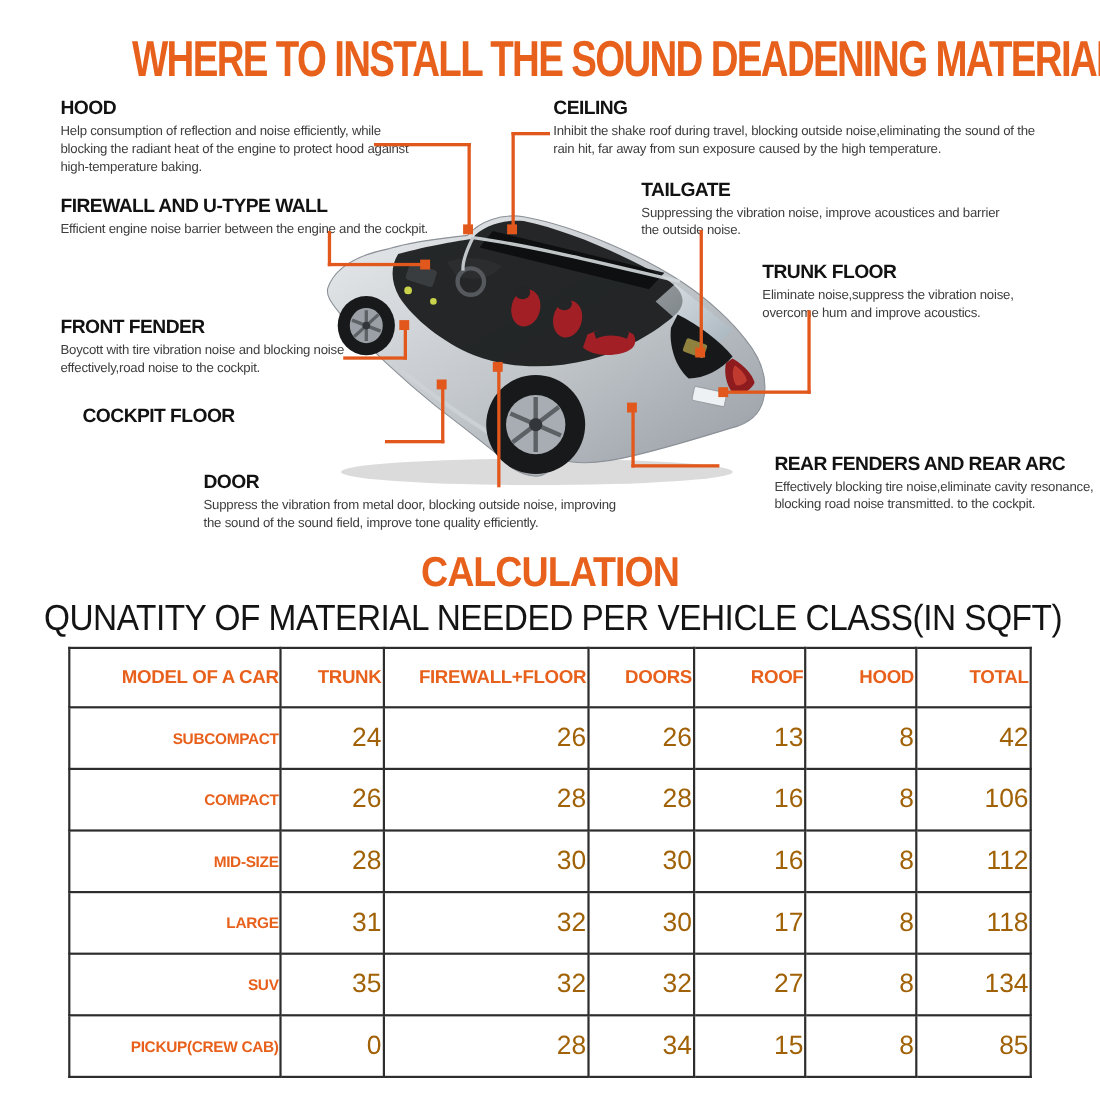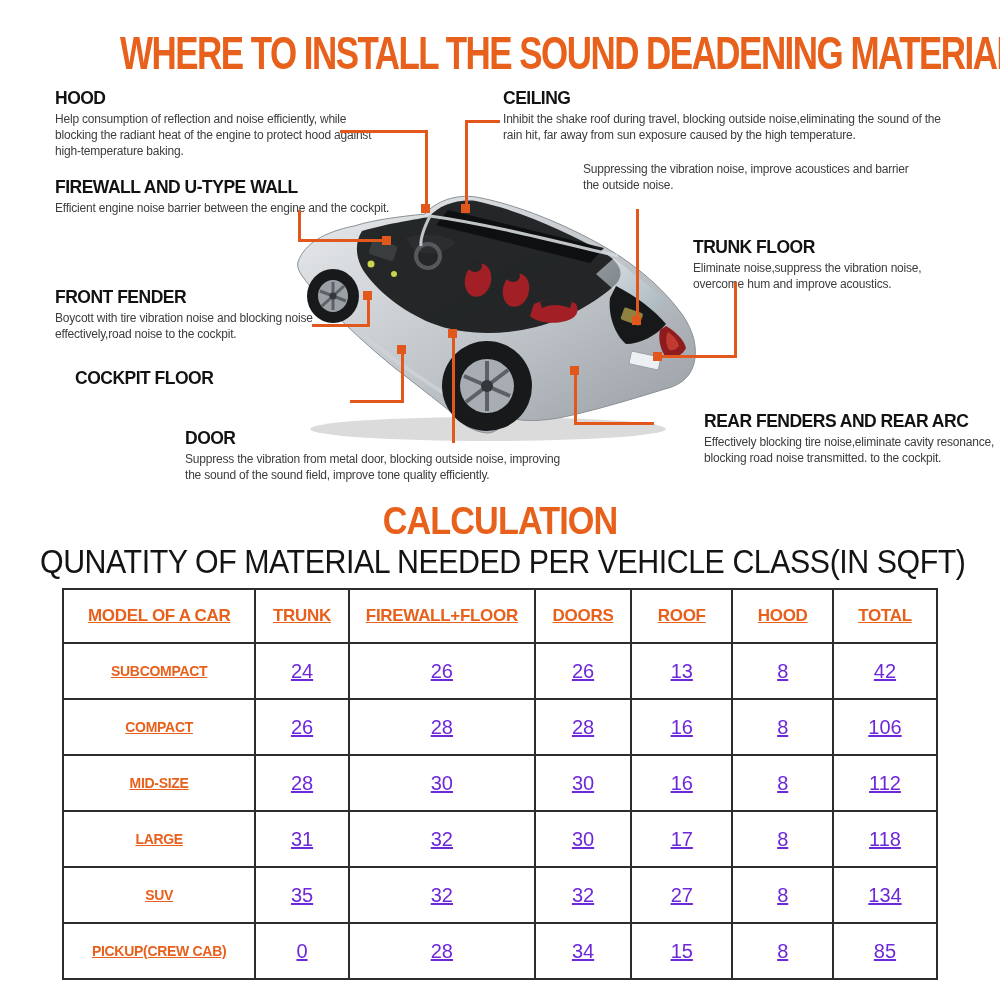--- a/index.html
+++ b/index.html
@@ -32,23 +32,23 @@
   .co-door{left:185px;top:428px;width:390px;}
   .co-rear{left:657px;top:411px;width:300px;margin-left:47px;}
 
   
   .lead{position:absolute;background:#E2581C;z-index:6;}
   .tip{position:absolute;width:9px;height:9px;background:#E2581C;z-index:6;}
 
   
   .tbl-wrap{position:absolute;left:62px;top:588px;width:876px;}
   table.mat{border-collapse:collapse;width:876px;table-layout:fixed;}
-  table.mat th,table.mat td{border:2px solid #2d2d2d;text-align:center;vertical-align:middle;text-decoration:underline;}
+  table.mat th,table.mat td{border:2px solid #2d2d2d;text-align:right;vertical-align:middle;}
   table.mat th{height:50px;font-size:17px;font-weight:bold;color:#E8611C;letter-spacing:-.3px;}
-  table.mat td{height:52px;font-size:20px;color:#6d28d9;}
+  table.mat td{height:52px;font-size:24px;color:#a16207;}
   table.mat td.model{font-size:14px;font-weight:bold;color:#E8611C;letter-spacing:-.3px;}
 
   
   .car{position:absolute;left:278px;top:186px;width:430px;height:260px;z-index:2;}
 </style>
 </head>
 <body>
 
 <div id="page">
 
@@ -60,20 +60,21 @@
   </div>
   <div class="callout co-ceiling">
     <h3>CEILING</h3>
     <p>Inhibit the shake roof during travel, blocking outside noise,eliminating the sound of the rain hit, far away from sun exposure caused by the high temperature.</p>
   </div>
   <div class="callout co-firewall">
     <h3>FIREWALL AND U-TYPE WALL</h3>
     <p>Efficient engine noise barrier between the engine and the cockpit.</p>
   </div>
   <div class="callout co-tailgate">
+    <h3>TAILGATE</h3>
     <p>Suppressing the vibration noise, improve acoustices and barrier the outside noise.</p>
   </div>
   <div class="callout co-trunk">
     <h3>TRUNK FLOOR</h3>
     <p>Eliminate noise,suppress the vibration noise, overcome hum and improve acoustics.</p>
   </div>
   <div class="callout co-fender">
     <h3>FRONT FENDER</h3>
     <p>Boycott with tire vibration noise and blocking noise effectively,road noise to the cockpit.</p>
   </div>

